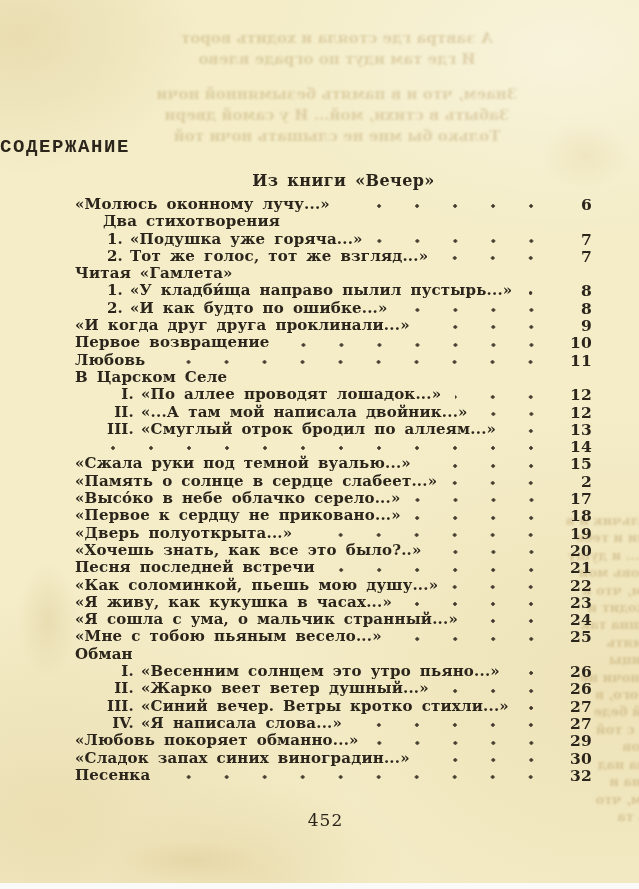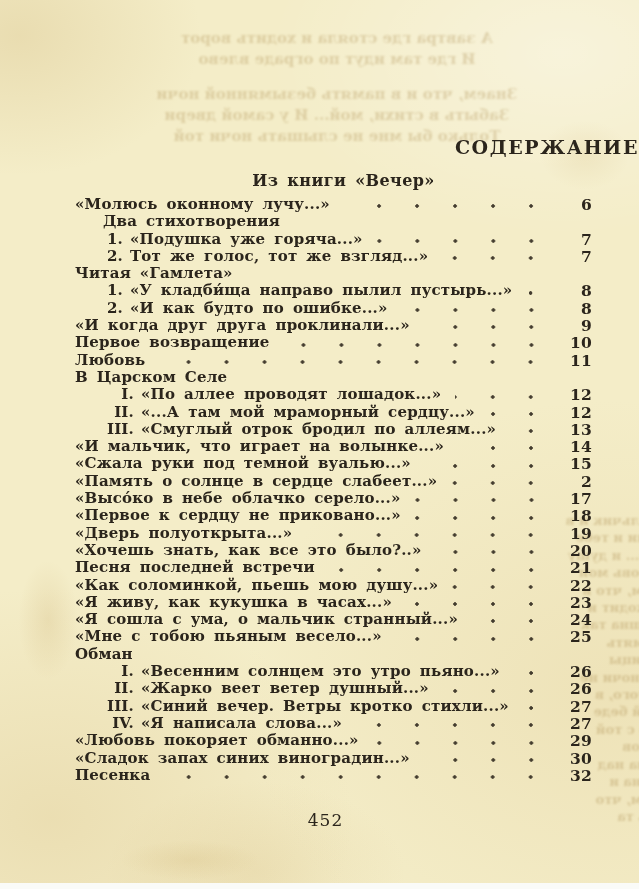--- a/index.html
+++ b/index.html
@@ -52,22 +52,22 @@
     font-size:13px; line-height:17.4px;
     pointer-events:none;
     white-space:nowrap;
     overflow:hidden;
     height:320px;
   }
 
   
   .heading {
     position:absolute; top:136px; left:0; width:100%;
-    text-align:right;
-    font-size:19px; font-weight:700; letter-spacing:1.6px;
+    text-align:left;
+    font-size:19px; font-weight:700; letter-spacing:1.6px;font-family:Liberation Mono, monospace;
   }
   .subheading {
     position:absolute; top:171px; left:0; width:100%;
     text-align:center;
     font-size:16px; font-weight:700; letter-spacing:0.4px;
     word-spacing:3px;
     margin-left:24px;
   }
 
   
@@ -222,33 +222,32 @@
       <span class="toc-page"></span>
     </div>
       <div class="toc-row indent-1">
       <span class="toc-marker roman">I.</span>
       <span class="toc-title">«По аллее проводят лошадок...»</span>
       <span class="dot-leader"></span>
       <span class="toc-page">12</span>
     </div>
       <div class="toc-row indent-1">
       <span class="toc-marker roman">II.</span>
-      <span class="toc-title">«...А там мой мраморный сердцу...»</span>
+      <span class="toc-title">«...А там мой написала двойник...»</span>
       <span class="dot-leader"></span>
       <span class="toc-page">12</span>
     </div>
       <div class="toc-row indent-1">
       <span class="toc-marker roman">III.</span>
       <span class="toc-title">«Смуглый отрок бродил по аллеям...»</span>
       <span class="dot-leader"></span>
       <span class="toc-page">13</span>
     </div>
       <div class="toc-row indent-0">
 
-      <span class="toc-title">«И мальчик, что играет на волынке...»</span>
       <span class="dot-leader"></span>
       <span class="toc-page">14</span>
     </div>
       <div class="toc-row indent-0">
 
       <span class="toc-title">«Сжала руки под темной вуалью...»</span>
       <span class="dot-leader"></span>
       <span class="toc-page">15</span>
     </div>
       <div class="toc-row indent-0">

